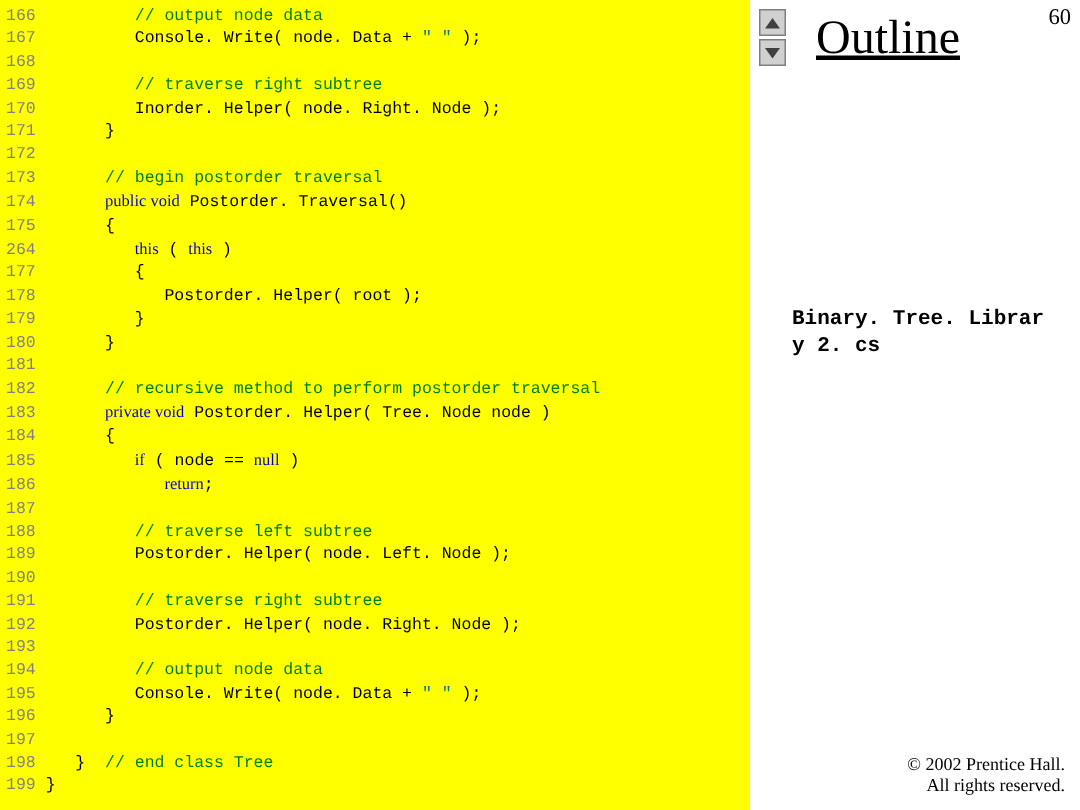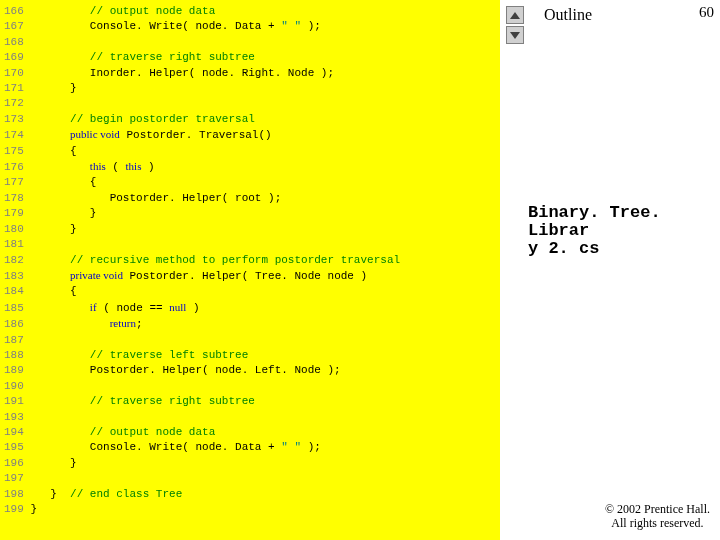--- a/index.html
+++ b/index.html
@@ -63,82 +63,84 @@
     width: 0; height: 0;
     border-left: 5px solid transparent;
     border-right: 5px solid transparent;
     border-top: 7px solid #404040;
   }
   .outline {
     position: absolute;
     left: 44px;
     top: 6px;
     font-family: "Times New Roman", serif;
-    font-size: 16px;
+    font-size: 32px;
+    text-decoration: underline;
     color: #000;
   }
   .pagenum {
     position: absolute;
     right: 6px;
     top: 4px;
     font-family: "Times New Roman", serif;
     font-size: 15px;
     color: #000;
   }
   .filename {
     position: absolute;
     left: 28px;
     top: 204px;
     font-family: "Courier New", monospace;
-    font-size: 17px;
+    font-size: 14px;
     font-weight: bold;
     color: #000;
     line-height: 18px;
   }
   .copyright {
     position: absolute;
     right: 10px;
     bottom: 10px;
     font-family: "Times New Roman", serif;
     font-size: 12px;
-    text-align: center;
+    text-align: right;
     color: #000;
     line-height: 14px;
   }
 </style>
 </head>
 <body>
 
 <div class="code-area" id="code-root">
     <div class="code-line"><span class="ln">166</span> <span class="cm">         // output node data</span></div>
     <div class="code-line"><span class="ln">167</span> <span>         Console. Write( node. Data + </span><span class="str">" "</span><span> );</span></div>
     <div class="code-line"><span class="ln">168</span> <span></span></div>
     <div class="code-line"><span class="ln">169</span> <span class="cm">         // traverse right subtree</span></div>
     <div class="code-line"><span class="ln">170</span> <span>         Inorder. Helper( node. Right. Node );</span></div>
     <div class="code-line"><span class="ln">171</span> <span>      }</span></div>
     <div class="code-line"><span class="ln">172</span> <span></span></div>
     <div class="code-line"><span class="ln">173</span> <span class="cm">      // begin postorder traversal</span></div>
     <div class="code-line"><span class="ln">174</span> <span>      </span><span class="kw">public void</span><span> Postorder. Traversal()</span></div>
     <div class="code-line"><span class="ln">175</span> <span>      {</span></div>
-    <div class="code-line"><span class="ln">176</span> <span>         </span><span class="kw">this</span><span> ( </span><span class="kw">this</span><span> )</span></div>
+    <div class="code-line"><span class="ln">264</span> <span>         </span><span class="kw">this</span><span> ( </span><span class="kw">this</span><span> )</span></div>
     <div class="code-line"><span class="ln">177</span> <span>         {</span></div>
     <div class="code-line"><span class="ln">178</span> <span>            Postorder. Helper( root );</span></div>
     <div class="code-line"><span class="ln">179</span> <span>         }</span></div>
     <div class="code-line"><span class="ln">180</span> <span>      }</span></div>
     <div class="code-line"><span class="ln">181</span> <span></span></div>
     <div class="code-line"><span class="ln">182</span> <span class="cm">      // recursive method to perform postorder traversal</span></div>
     <div class="code-line"><span class="ln">183</span> <span>      </span><span class="kw">private void</span><span> Postorder. Helper( Tree. Node node )</span></div>
     <div class="code-line"><span class="ln">184</span> <span>      {</span></div>
     <div class="code-line"><span class="ln">185</span> <span>         </span><span class="kw">if</span><span> ( node == </span><span class="kw">null</span><span> )</span></div>
     <div class="code-line"><span class="ln">186</span> <span>            </span><span class="kw">return</span><span>;</span></div>
     <div class="code-line"><span class="ln">187</span> <span></span></div>
     <div class="code-line"><span class="ln">188</span> <span class="cm">         // traverse left subtree</span></div>
     <div class="code-line"><span class="ln">189</span> <span>         Postorder. Helper( node. Left. Node );</span></div>
     <div class="code-line"><span class="ln">190</span> <span></span></div>
     <div class="code-line"><span class="ln">191</span> <span class="cm">         // traverse right subtree</span></div>
+    <div class="code-line"><span class="ln">192</span> <span>         Postorder. Helper( node. Right. Node );</span></div>
     <div class="code-line"><span class="ln">193</span> <span></span></div>
     <div class="code-line"><span class="ln">194</span> <span class="cm">         // output node data</span></div>
     <div class="code-line"><span class="ln">195</span> <span>         Console. Write( node. Data + </span><span class="str">" "</span><span> );</span></div>
     <div class="code-line"><span class="ln">196</span> <span>      }</span></div>
     <div class="code-line"><span class="ln">197</span> <span></span></div>
     <div class="code-line"><span class="ln">198</span> <span>   }  </span><span class="cm">// end class Tree</span></div>
     <div class="code-line"><span class="ln">199</span> <span>}</span></div>
   </div>
 
 <div class="sidebar">

